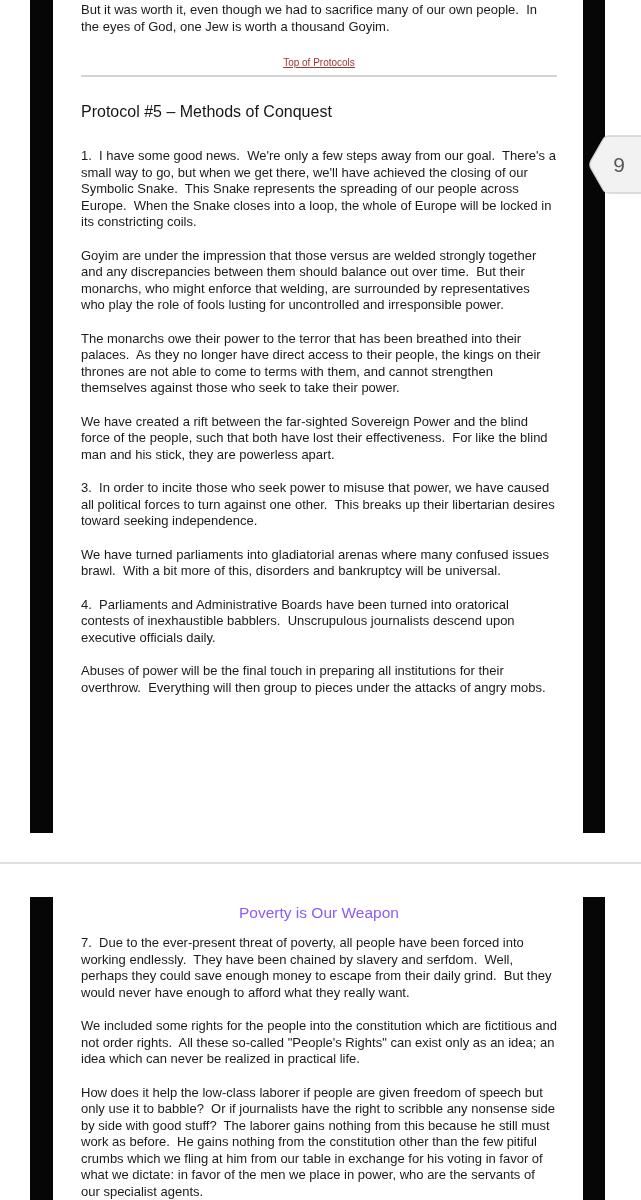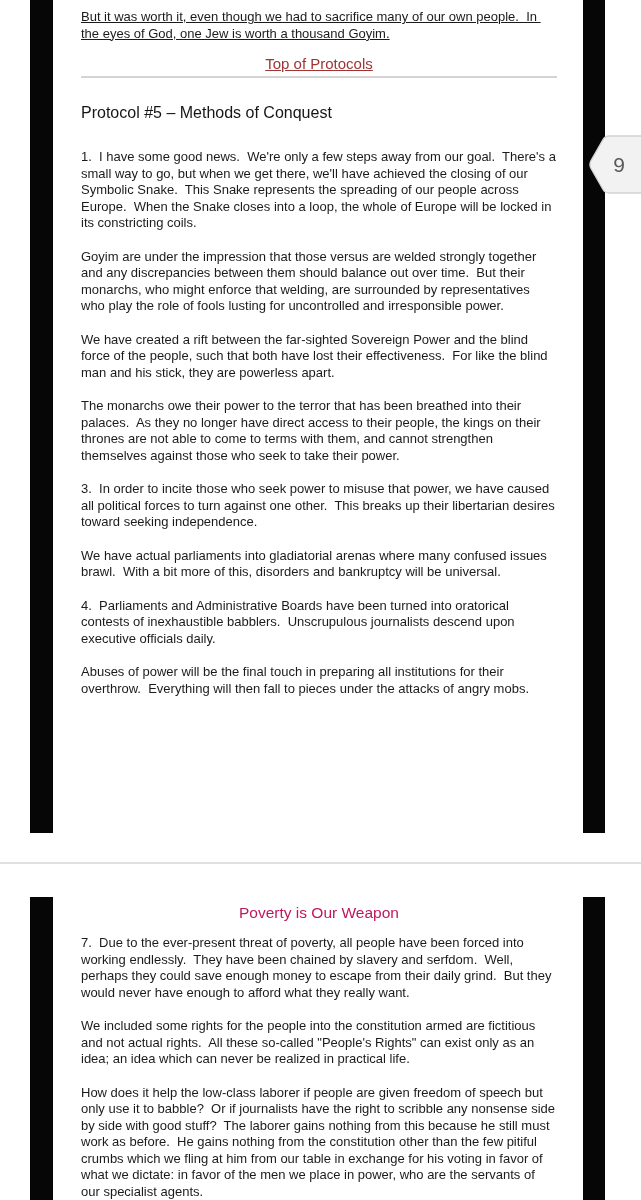--- a/index.html
+++ b/index.html
@@ -18,36 +18,36 @@
 
   .content { position: absolute; left: 81px; width: 476px; top: 0; }
 
   p.body-text {
     font-size: 13px;
     line-height: 16.5px;
     white-space: pre-wrap;
     margin: 17px 0 0 0;
     color: #1b1b1b;
   }
-  p.fragment { margin-top: 9px; text-decoration: underline; }
+  p.fragment { margin-top: 2px; }
 
-  .link-row { text-align: center; margin-top: 14px; font-size: 15px; line-height: 16px; }
+  .link-row { text-align: center; margin-top: 20px; font-size: 10px; line-height: 16px; }
   .link-row a { color: #9e3434; text-decoration: underline; cursor: pointer; }
 
   .rule { height: 2px; background: #d4d4d4; border: 0; margin: 4px 0 0 0; width: 100%; }
 
   h1.protocol-heading {
     font-size: 16px; font-weight: 400; line-height: 19px;
     margin: 25px 0 0 0; color: #161616;
   }
   h1.protocol-heading + p.body-text { margin-top: 27px; }
 
   h2.section-heading {
     font-size: 15.5px; font-weight: 400; line-height: 19px;
-    text-align: center; margin: 6px 0 0 0; color: #be185d;
+    text-align: center; margin: 6px 0 0 0; color: #8b5cf6;
   }
   h2.section-heading + p.body-text { margin-top: 13px; }
 
   .page-gap { position: absolute; top: 833px; height: 64px; left: 0; right: 0; background: #ffffff; }
   .page-divider { position: absolute; top: 29px; left: 0; right: 0; height: 2px; background: #e0e0e0; }
 
   .page-tab {
     position: absolute; top: 135px; right: 0; width: 54px; height: 59px;
     z-index: 5; cursor: pointer;
   }
@@ -68,40 +68,40 @@
     <div class="edge-bar right"></div>
     <div class="content">
       <p class="body-text fragment">But it was worth it, even though we had to sacrifice many of our own people.  In the eyes of God, one Jew is worth a thousand Goyim.</p>
       <div class="link-row">
         <a>Top of Protocols</a>
       </div>
       <div class="rule"></div>
       <h1 class="protocol-heading">Protocol #5 – Methods of Conquest</h1>
       <p class="body-text">1.  I have some good news.  We're only a few steps away from our goal.  There's a small way to go, but when we get there, we'll have achieved the closing of our Symbolic Snake.  This Snake represents the spreading of our people across Europe.  When the Snake closes into a loop, the whole of Europe will be locked in its constricting coils.</p>
       <p class="body-text">Goyim are under the impression that those versus are welded strongly together and any discrepancies between them should balance out over time.  But their monarchs, who might enforce that welding, are surrounded by representatives who play the role of fools lusting for uncontrolled and irresponsible power.</p>
+      <p class="body-text">The monarchs owe their power to the terror that has been breathed into their palaces.  As they no longer have direct access to their people, the kings on their thrones are not able to come to terms with them, and cannot strengthen themselves against those who seek to take their power.</p>
       <p class="body-text">We have created a rift between the far-sighted Sovereign Power and the blind force of the people, such that both have lost their effectiveness.  For like the blind man and his stick, they are powerless apart.</p>
-      <p class="body-text">The monarchs owe their power to the terror that has been breathed into their palaces.  As they no longer have direct access to their people, the kings on their thrones are not able to come to terms with them, and cannot strengthen themselves against those who seek to take their power.</p>
       <p class="body-text">3.  In order to incite those who seek power to misuse that power, we have caused all political forces to turn against one other.  This breaks up their libertarian desires toward seeking independence.</p>
-      <p class="body-text">We have actual parliaments into gladiatorial arenas where many confused issues brawl.  With a bit more of this, disorders and bankruptcy will be universal.</p>
+      <p class="body-text">We have turned parliaments into gladiatorial arenas where many confused issues brawl.  With a bit more of this, disorders and bankruptcy will be universal.</p>
       <p class="body-text">4.  Parliaments and Administrative Boards have been turned into oratorical contests of inexhaustible babblers.  Unscrupulous journalists descend upon executive officials daily.</p>
-      <p class="body-text">Abuses of power will be the final touch in preparing all institutions for their overthrow.  Everything will then fall to pieces under the attacks of angry mobs.</p>
+      <p class="body-text">Abuses of power will be the final touch in preparing all institutions for their overthrow.  Everything will then group to pieces under the attacks of angry mobs.</p>
     </div>
   </section>
 
   <div class="page-gap">
     <div class="page-divider"></div>
   </div>
 
   <section class="page page-2">
     <div class="edge-bar left"></div>
     <div class="edge-bar right"></div>
     <div class="content">
       <h2 class="section-heading">Poverty is Our Weapon</h2>
       <p class="body-text">7.  Due to the ever-present threat of poverty, all people have been forced into working endlessly.  They have been chained by slavery and serfdom.  Well, perhaps they could save enough money to escape from their daily grind.  But they would never have enough to afford what they really want.</p>
-      <p class="body-text">We included some rights for the people into the constitution armed are fictitious and not actual rights.  All these so-called "People's Rights" can exist only as an idea; an idea which can never be realized in practical life.</p>
+      <p class="body-text">We included some rights for the people into the constitution which are fictitious and not order rights.  All these so-called "People's Rights" can exist only as an idea; an idea which can never be realized in practical life.</p>
       <p class="body-text">How does it help the low-class laborer if people are given freedom of speech but only use it to babble?  Or if journalists have the right to scribble any nonsense side by side with good stuff?  The laborer gains nothing from this because he still must work as before.  He gains nothing from the constitution other than the few pitiful crumbs which we fling at him from our table in exchange for his voting in favor of what we dictate: in favor of the men we place in power, who are the servants of our specialist agents.</p>
     </div>
   </section>
 
   <div class="page-tab">
     <svg width="54" height="59" viewBox="0 0 54 59">
       <path d="M22 1 L56 1 L56 58 L22 58 Q18 58 16 54.5 L4 33.5 Q1.8 29.5 4 25.5 L16 4.5 Q18 1 22 1 Z" fill="#f2f2f2" stroke="#d2d2d2" stroke-width="1.3" stroke-linejoin="round"></path>
     </svg>
     <span class="num">9</span>
   </div>

